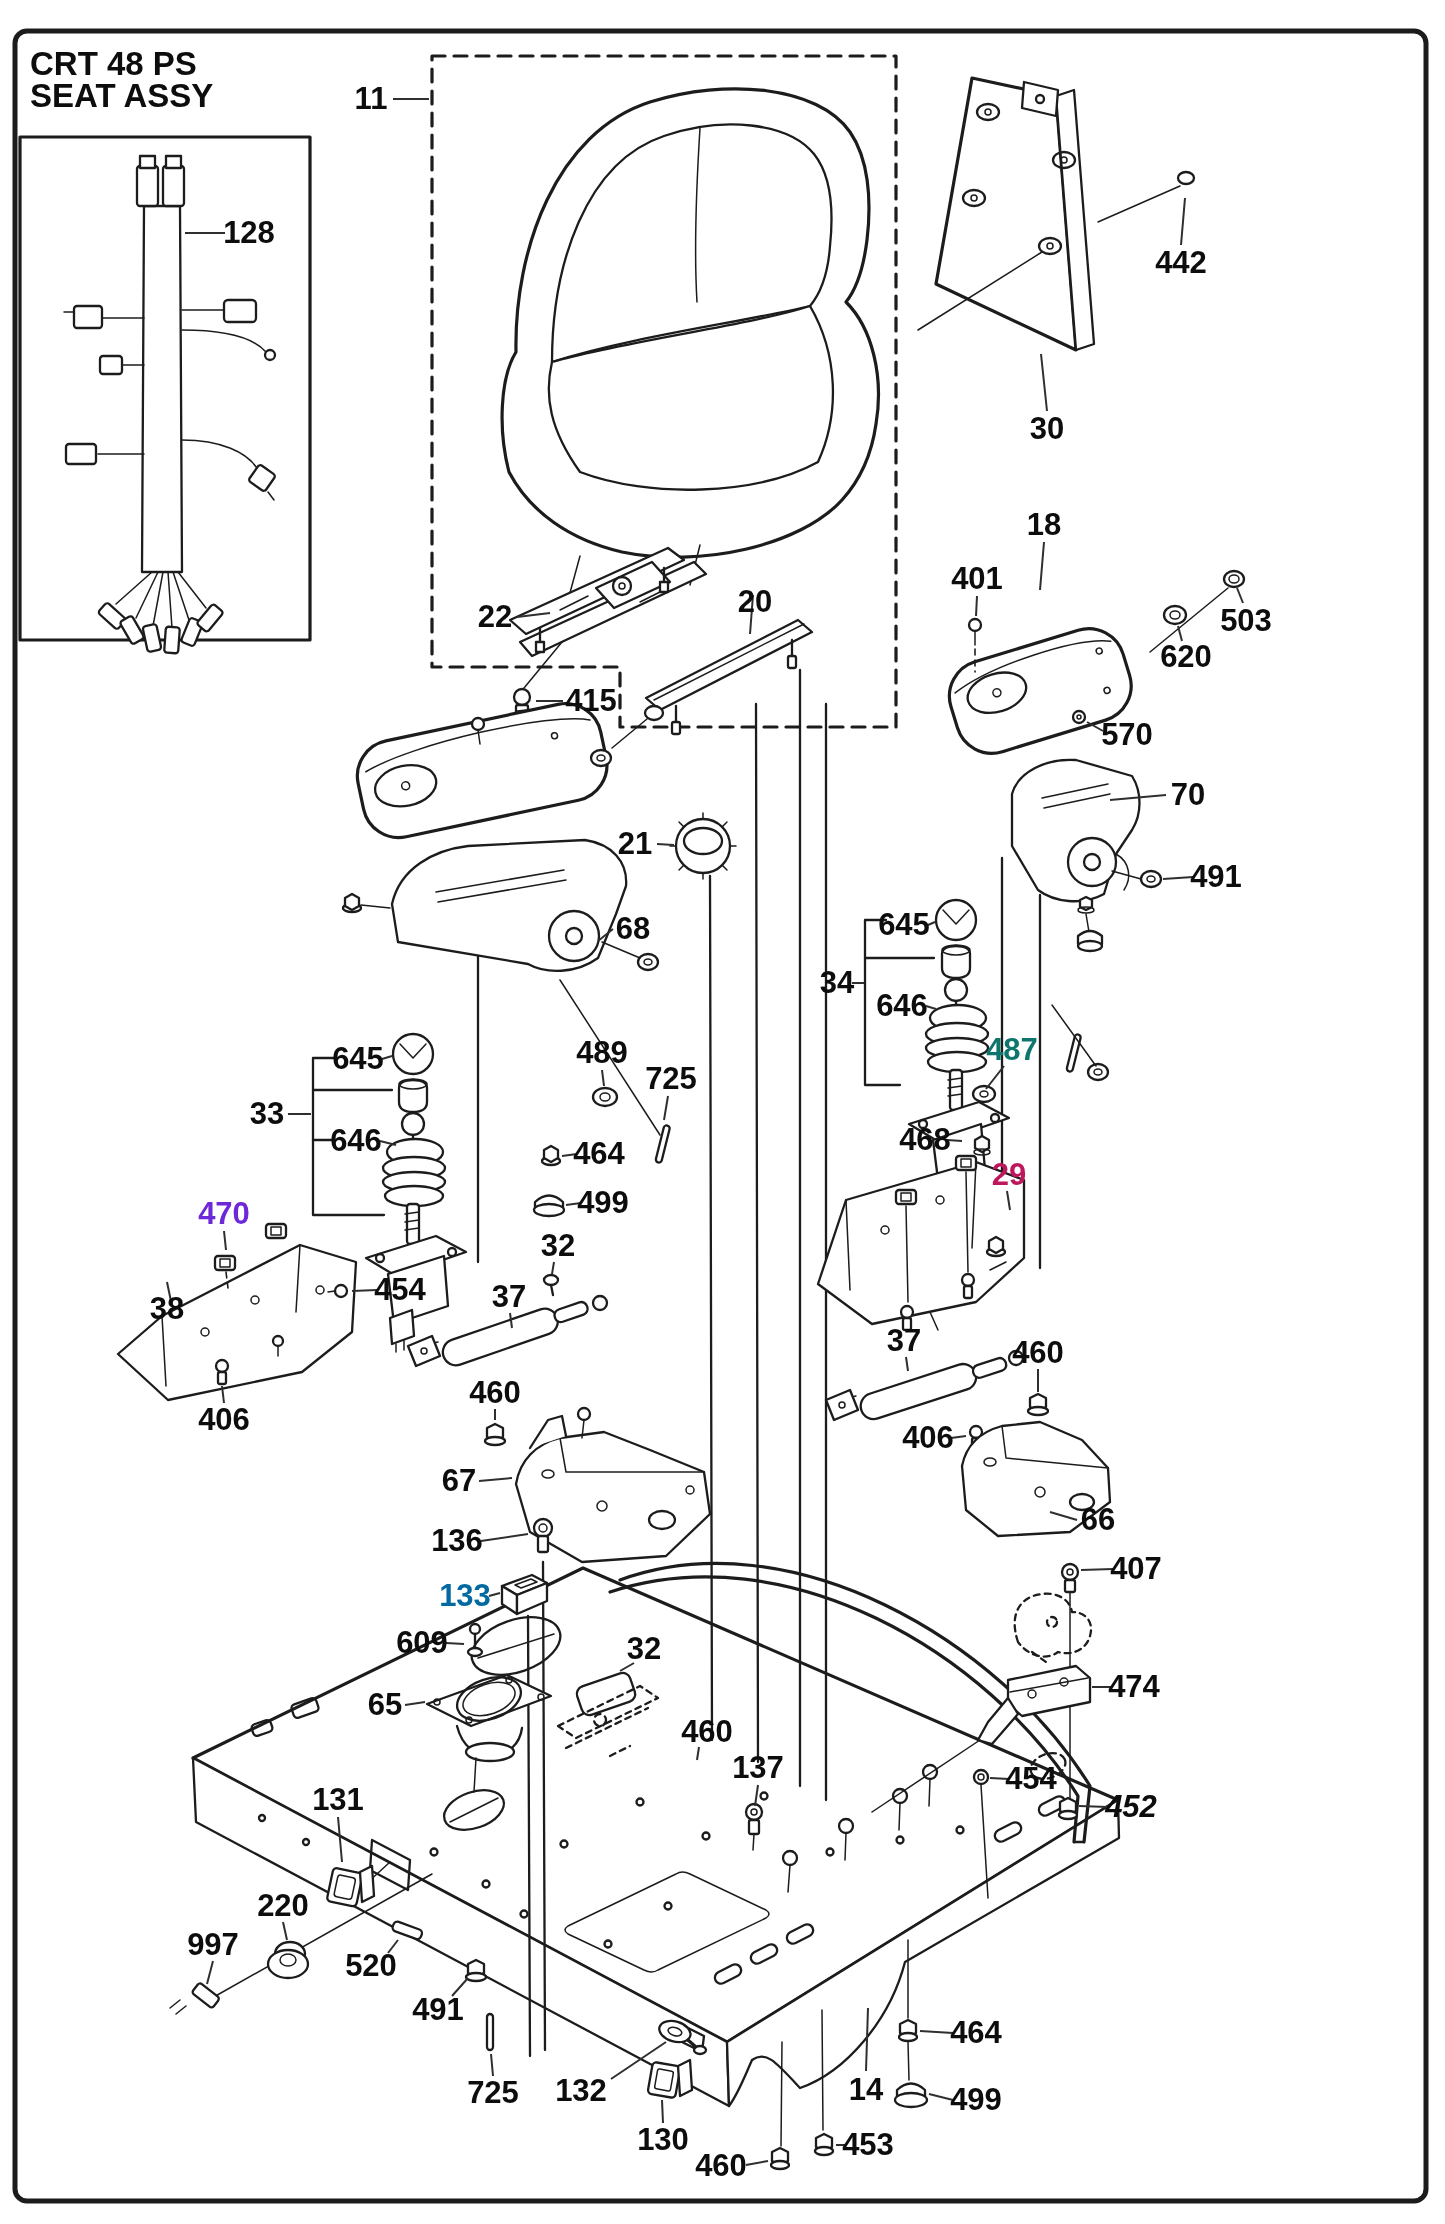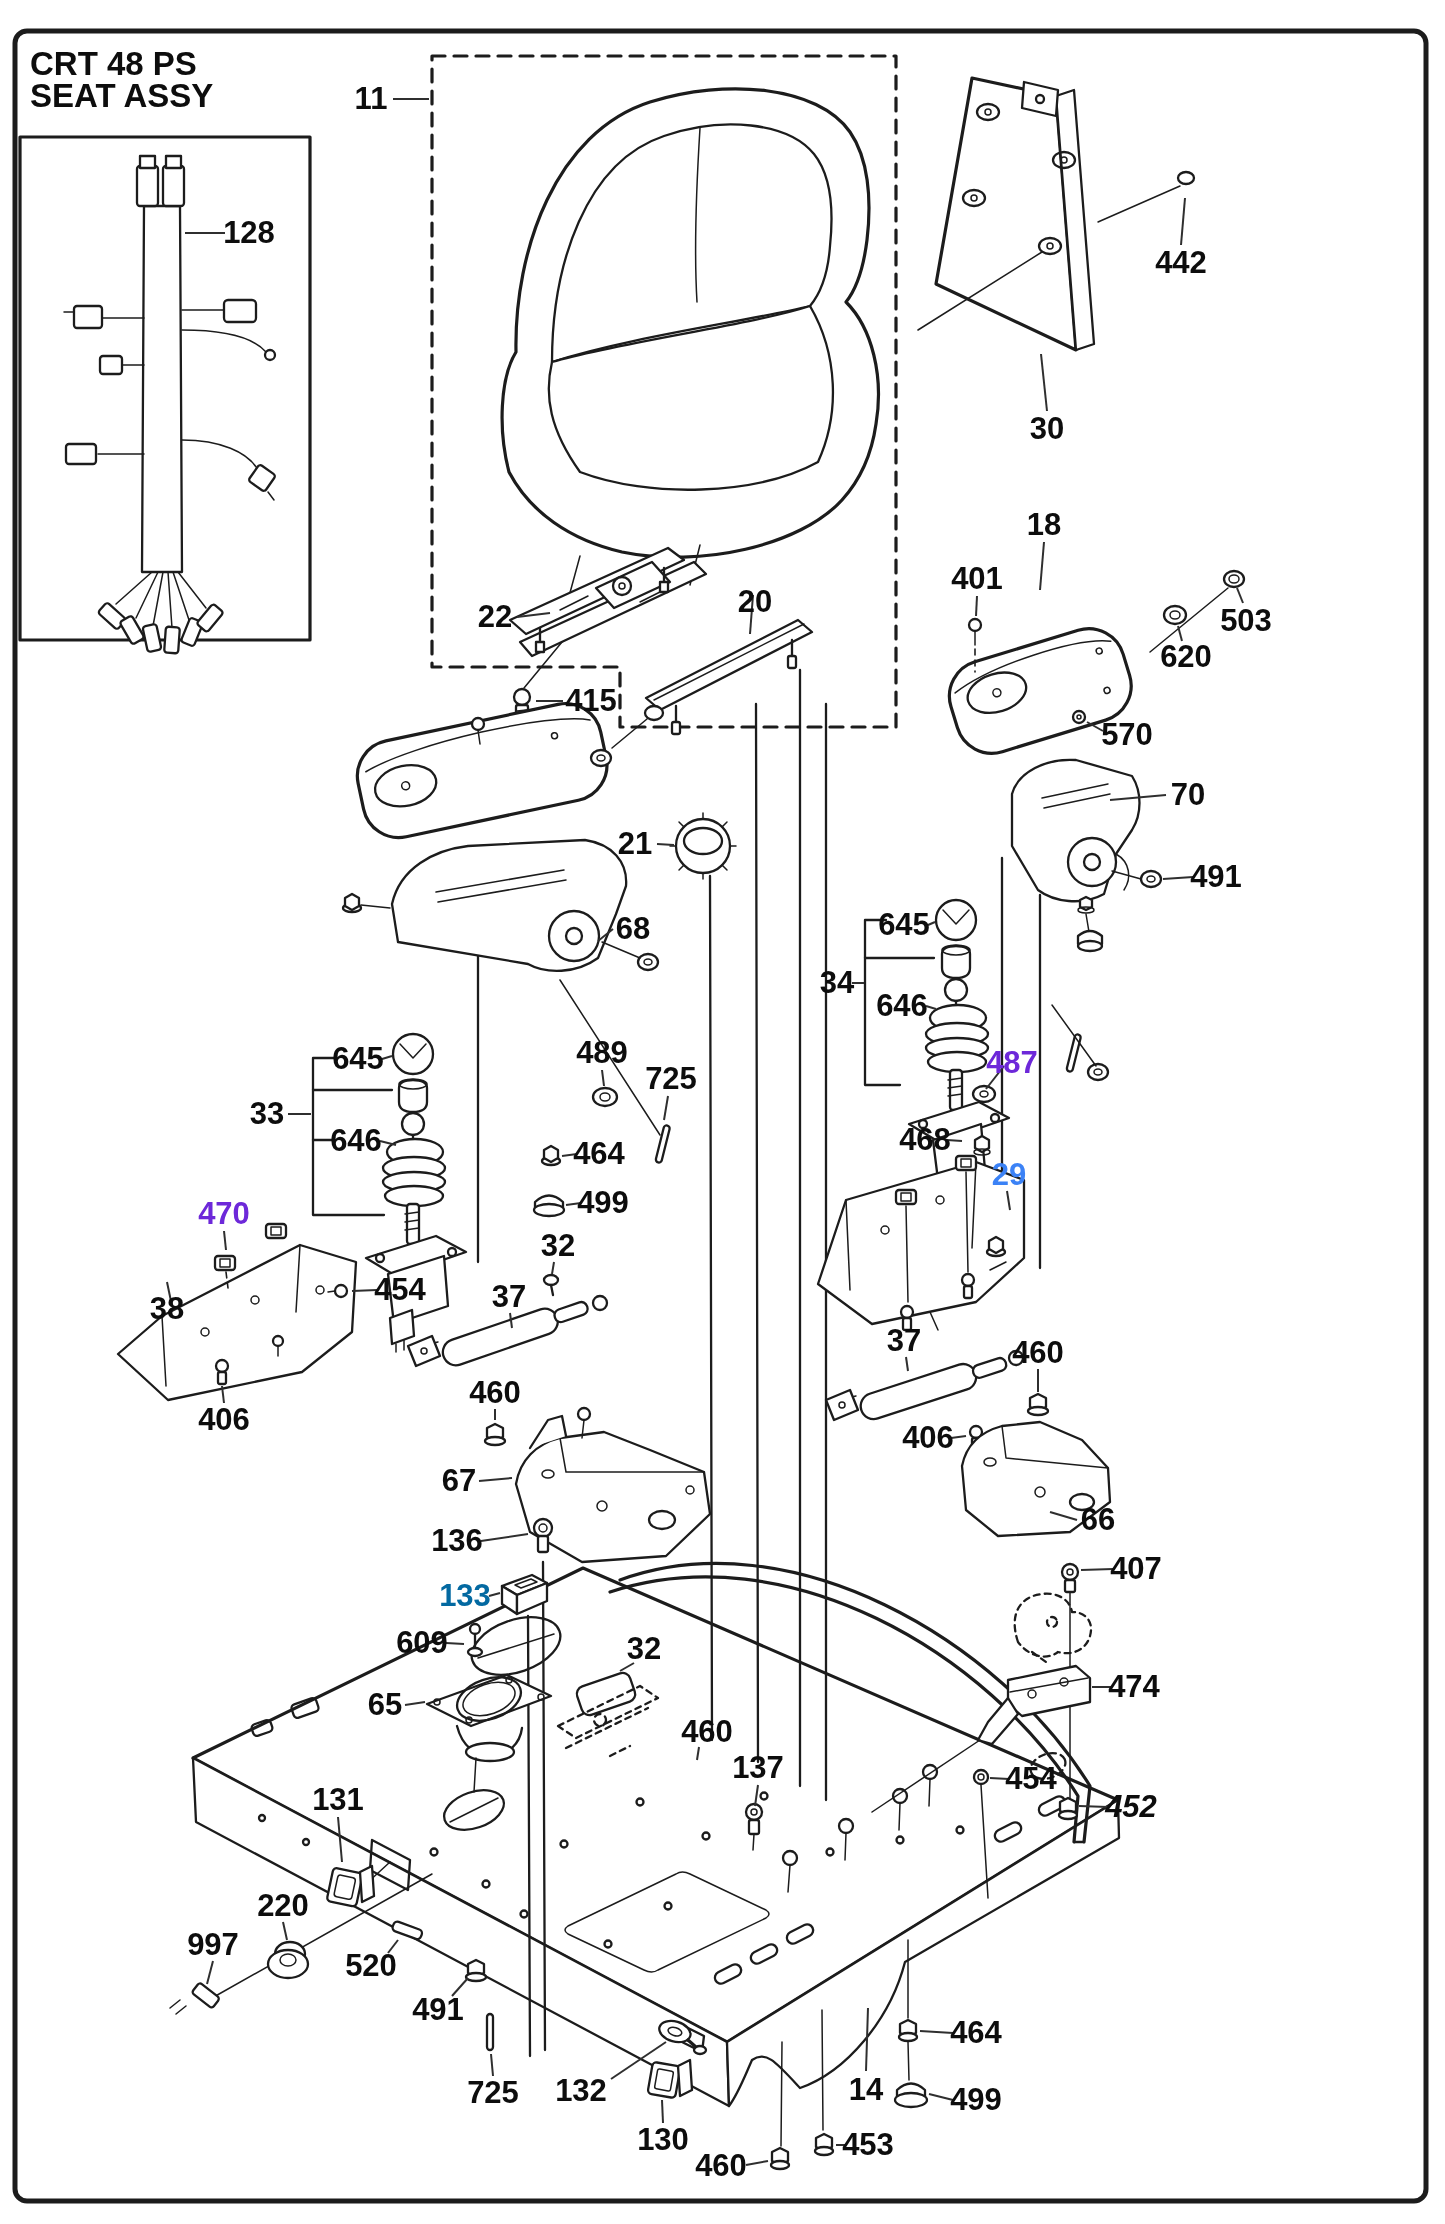--- a/index.html
+++ b/index.html
@@ -708,23 +708,23 @@
       <div class="part-label" style="left: 267px; top: 1114px; color: rgb(13, 13, 13); text-align: center;">33</div>
       <div class="part-label" style="left: 356px; top: 1141px; color: rgb(13, 13, 13);">646</div>
       <div class="part-label" style="left: 602px; top: 1053px; color: rgb(13, 13, 13);">489</div>
       <div class="part-label" style="left: 671px; top: 1079px; color: rgb(13, 13, 13);">725</div>
       <div class="part-label" style="left: 599px; top: 1154px; color: rgb(13, 13, 13);">464</div>
       <div class="part-label" style="left: 603px; top: 1203px; color: rgb(13, 13, 13);">499</div>
       <div class="part-label" style="left: 558px; top: 1246px; color: rgb(13, 13, 13);">32</div>
       <div class="part-label" style="left: 837px; top: 983px; color: rgb(13, 13, 13);">34</div>
       <div class="part-label" style="left: 904px; top: 925px; color: rgb(13, 13, 13);">645</div>
       <div class="part-label" style="left: 902px; top: 1006px; color: rgb(13, 13, 13);">646</div>
-      <div class="part-label" style="left: 1012px; top: 1050px; color: #6d28d9; margin-top: 13px;">487</div>
+      <div class="part-label" style="left: 1012px; top: 1050px; color: #0f766e;">487</div>
       <div class="part-label" style="left: 925px; top: 1140px; color: rgb(13, 13, 13);">468</div>
-      <div class="part-label" style="left: 1009px; top: 1175px; color: #3b82f6;">29</div>
+      <div class="part-label" style="left: 1009px; top: 1175px; color: #be185d;">29</div>
       <div class="part-label" style="left: 904px; top: 1341px; color: rgb(13, 13, 13);">37</div>
       <div class="part-label" style="left: 1038px; top: 1353px; color: rgb(13, 13, 13);">460</div>
       <div class="part-label" style="left: 928px; top: 1438px; color: rgb(13, 13, 13);">406</div>
       <div class="part-label" style="left: 1098px; top: 1520px; color: rgb(13, 13, 13);">66</div>
       <div class="part-label" style="left: 1136px; top: 1569px; color: rgb(13, 13, 13);">407</div>
       <div class="part-label" style="left: 1134px; top: 1687px; color: rgb(13, 13, 13);">474</div>
       <div class="part-label" style="left: 1031px; top: 1779px; color: rgb(13, 13, 13);">454</div>
       <div class="part-label" style="left: 1131px; top: 1807px; color: rgb(13, 13, 13); font-style: italic;">452</div>
       <div class="part-label" style="left: 167px; top: 1265px; color: rgb(13, 13, 13); margin-top: 44px;">38</div>
       <div class="part-label" style="left: 224px; top: 1214px; color: #6d28d9;">470</div>

